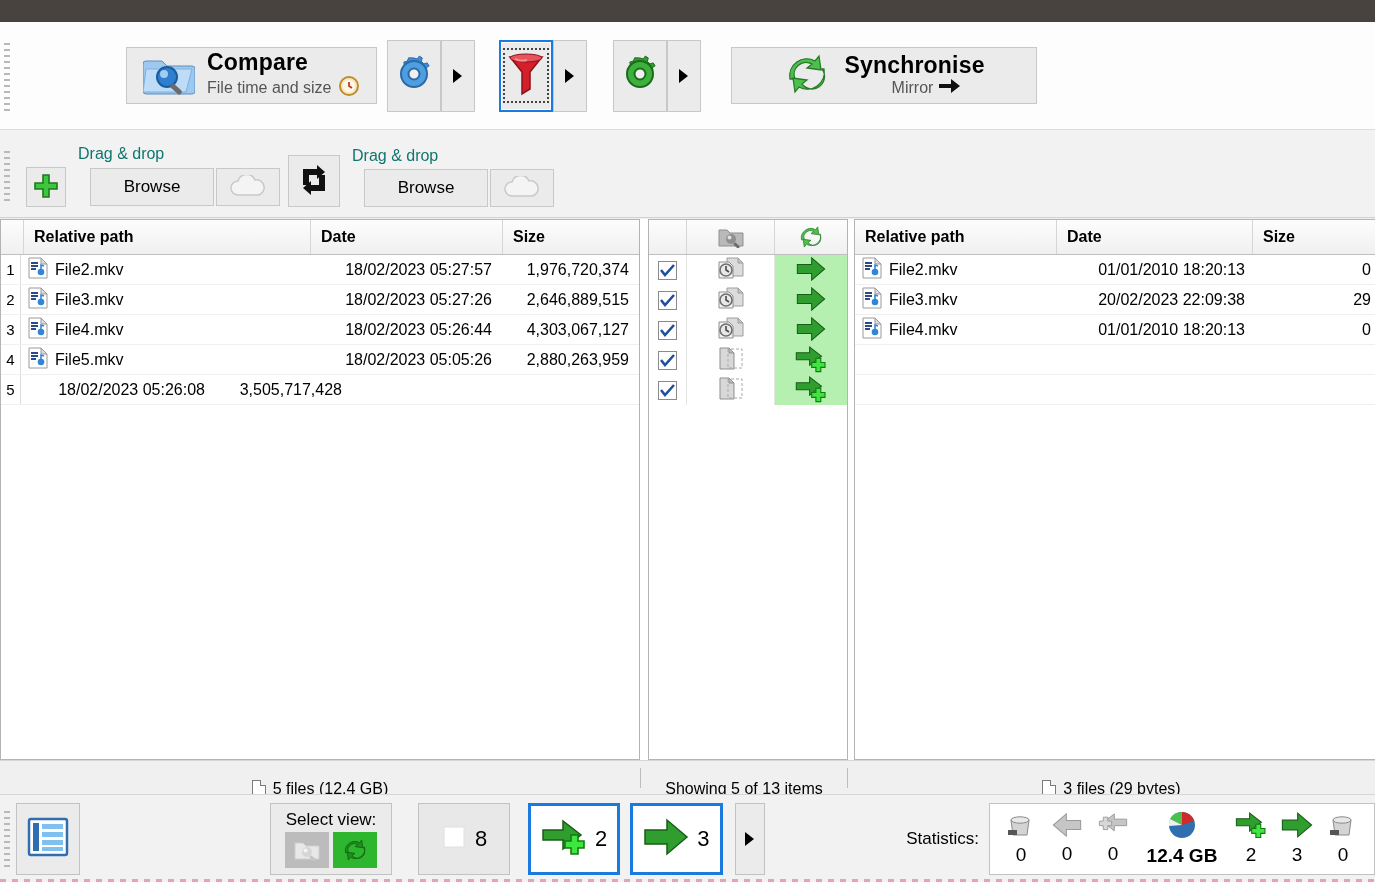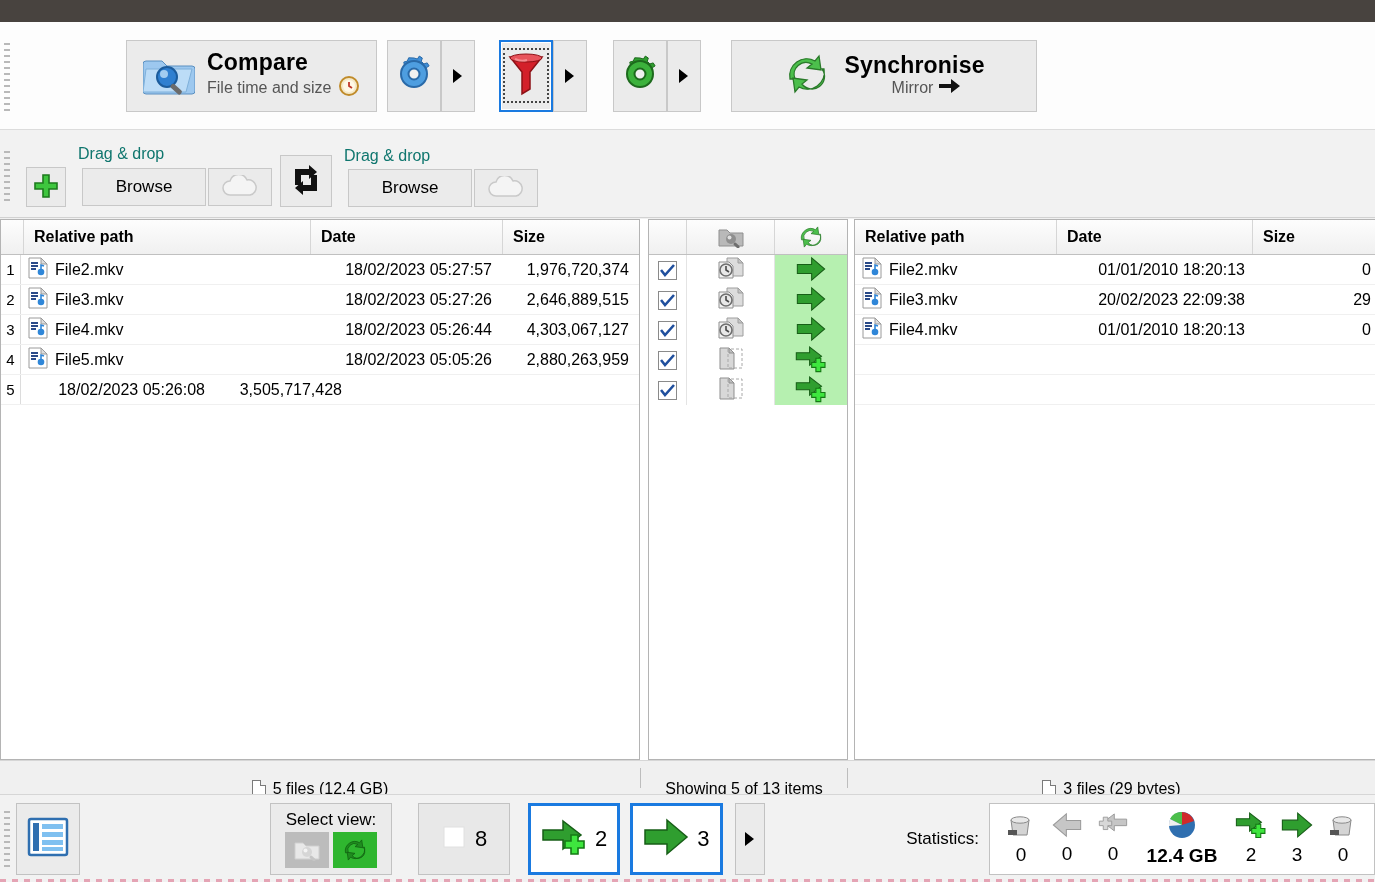--- a/index.html
+++ b/index.html
@@ -28,21 +28,21 @@
     background-size:6px 6px; background-position:2px 4px; background-repeat:repeat-y;
     flex:0 0 auto;
   }
   .tb-spacer { flex:0 0 auto; }
 
   .tbtn {
     border:1px solid #c8c8c8; background:#ebebeb;
     display:flex; align-items:center; justify-content:center;
     cursor:default; flex:0 0 auto;
   }
-  .tbtn.big { height:72px; padding:0 16px; gap:12px; }
+  .tbtn.big { height:57px; padding:0 16px; gap:12px; }
   .tbtn.sq  { width:54px; height:72px; }
   .tbtn.arrow { width:34px; height:72px; }
   .tbtn.sel {
     border:2px solid #1a7ae0; background:#ebebeb;
     box-shadow:inset 0 0 0 1px #fff;
   }
   .tbtn.sel .dotted { outline:2px dotted #444; outline-offset:2px; }
 
   .btn-texts { display:flex; flex-direction:column; align-items:flex-start; line-height:1.1; }
   .btn-title { font-size:23px; font-weight:bold; letter-spacing:.2px; }
@@ -66,21 +66,21 @@
   }
   .combo {
     height:36px; background:#fff; border:1px solid #8e8e8e;
     display:flex; align-items:center; padding:0 4px 0 10px; font-size:17px;
     position:relative;
   }
   .combo .val { flex:1; white-space:nowrap; overflow:hidden; }
   .chev { width:0;height:0;border-left:7px solid transparent;border-right:7px solid transparent;border-top:8px solid #333; margin-right:8px;}
   .browse {
     height:38px; min-width:124px; border:1px solid #c8c8c8; background:#ebebeb;
-    display:flex;align-items:center;justify-content:center;font-size:17px; margin-left:8px;
+    display:flex;align-items:center;justify-content:center;font-size:17px; margin-left:16px;
   }
   .cloudbtn { height:38px; width:64px; border:1px solid #c8c8c8; background:#ebebeb;
     display:flex;align-items:center;justify-content:center; margin-left:2px;}
   .swapbtn { width:52px;height:52px;border:1px solid #c8c8c8;background:#ebebeb;
     display:flex;align-items:center;justify-content:center;margin:0 8px 10px 8px;}
 
   
   .gridzone { position:absolute; left:0; top:219px; width:1375px; height:541px; background:#fff; }
 
   .panel { position:absolute; top:0; bottom:0; background:#fff; border:1px solid #b4b4b4; }

